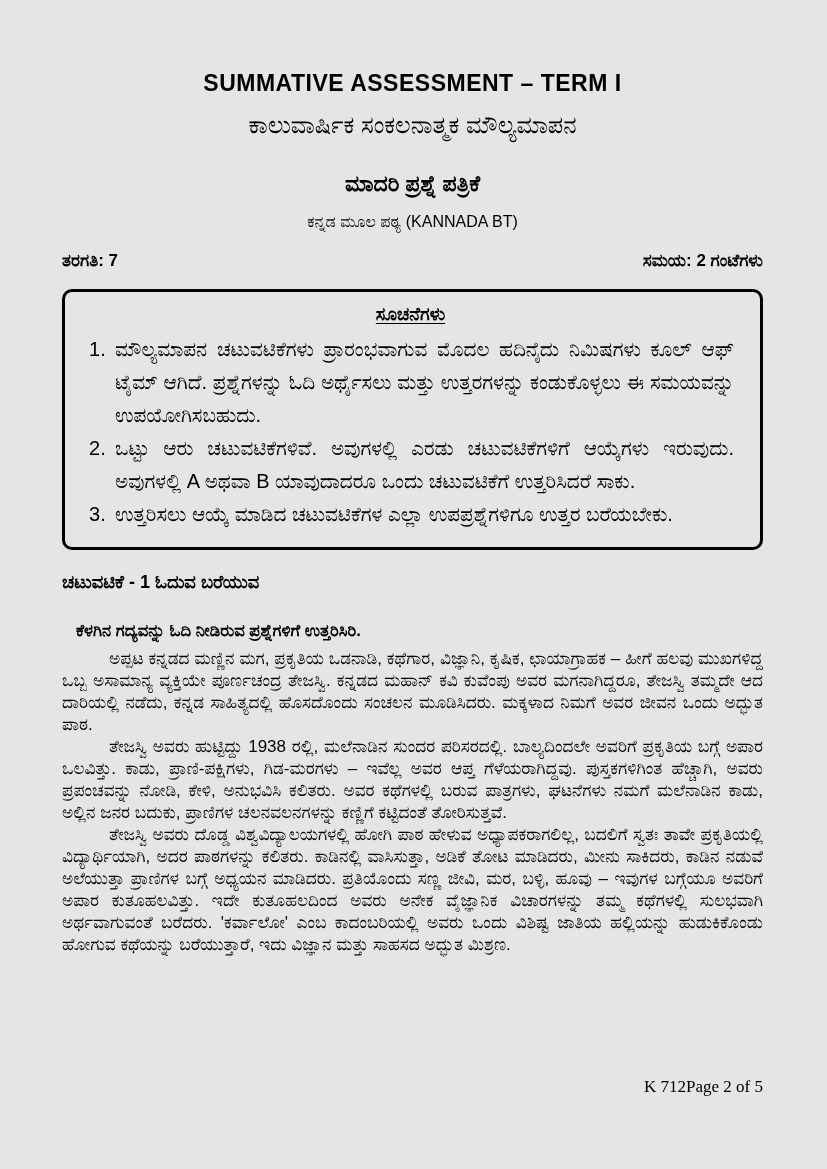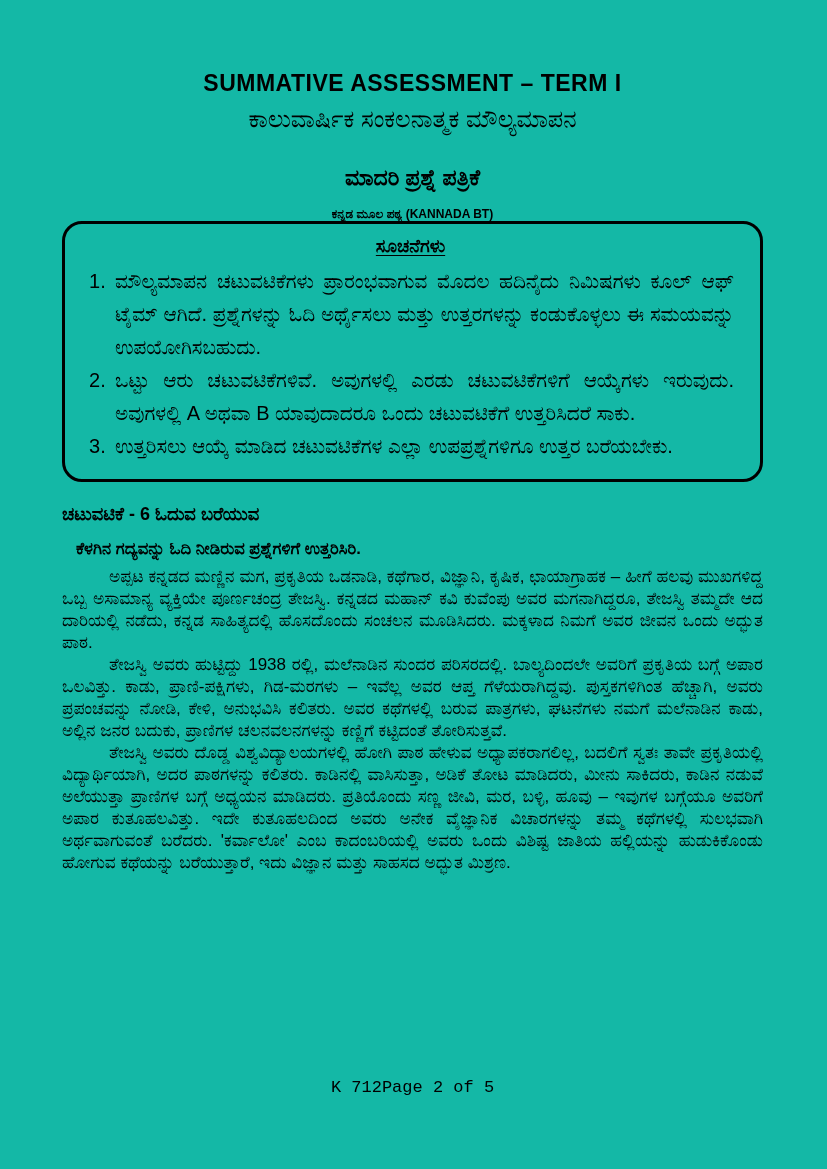--- a/index.html
+++ b/index.html
@@ -7,48 +7,49 @@
   body {
     width: 827px; height: 1169px;
     font-family: "Liberation Sans", sans-serif;
     color: #000;
     position: relative;
     overflow: hidden;
   }
   .page {
     position: absolute; inset: 0;
     padding: 64px 64px 0 62px;
-    background: #14b8a6;
+    background: #e5e5e5;
   }
 
   
   .header { text-align: center; }
   .title-en {
     font-size: 23px; font-weight: bold; letter-spacing: 0.5px;
     margin-top: 6px;
   }
   .title-kn {
-    font-size: 24px; font-weight: normal; margin-top: 8px;
+    font-size: 24px; font-weight: normal; margin-top: 14px;
   }
   .paper-type {
     font-size: 22px; font-weight: bold; margin-top: 32px;
   }
   .subject {
-    font-size: 12px; font-weight: bold; margin-top: 16px;
+    font-size: 16px; font-weight: normal; margin-top: 16px;
   }
   .meta-row {
     display: flex; justify-content: space-between;
     font-size: 17px; font-weight: bold;
     margin-top: 20px;
   }
 
   
   .instructions-box {
+    margin-top: 18px;
     border: 3px solid #000;
-    border-radius: 20px;
+    border-radius: 10px;
     padding: 12px 26px 16px 22px;
     min-height: 200px;
   }
   .instructions-heading {
     text-align: center;
     font-size: 18px; font-weight: bold;
     text-decoration: underline;
     text-underline-offset: 3px;
     margin-bottom: 8px;
   }
@@ -66,21 +67,21 @@
     position: absolute; left: 2px; top: 0;
   }
 
   
   .activity-heading {
     font-size: 18px; font-weight: bold;
     margin-top: 22px;
   }
   .activity-instruction {
     font-size: 16.5px; font-weight: bold;
-    margin-top: 14px;
+    margin-top: 28px;
     padding-left: 14px;
   }
   .passage-title {
     text-align: center;
     font-size: 17px; font-weight: bold;
     margin-top: 16px;
   }
   .passage p {
     font-size: 17px;
     line-height: 22px;
@@ -88,49 +89,53 @@
     text-indent: 47px;
     margin-top: 0;
   }
   .passage { margin-top: 8px; }
 
   
   .footer {
     position: absolute;
     left: 62px; right: 64px;
     bottom: 72px;
-    display: flex; justify-content: center;
-    font-family: Liberation Mono, monospace;
+    display: flex; justify-content: flex-end;
+    font-family: Liberation Serif, serif;
     font-size: 17px;
   }
 </style>
 </head>
 <body>
 
 <div class="page">
 
   <header class="header">
     <div class="title-en">SUMMATIVE ASSESSMENT – TERM I</div>
     <div class="title-kn">ಕಾಲುವಾರ್ಷಿಕ ಸಂಕಲನಾತ್ಮಕ ಮೌಲ್ಯಮಾಪನ</div>
     <div class="paper-type">ಮಾದರಿ ಪ್ರಶ್ನೆ ಪತ್ರಿಕೆ</div>
     <div class="subject">ಕನ್ನಡ ಮೂಲ ಪಠ್ಯ (KANNADA BT)</div>
   </header>
 
+  <div class="meta-row">
+    <span>ತರಗತಿ: 7</span>
+    <span>ಸಮಯ: 2 ಗಂಟೆಗಳು</span>
+  </div>
 
   <section class="instructions-box">
     <div class="instructions-heading">ಸೂಚನೆಗಳು</div>
     <ol class="instructions-list">
       <li>ಮೌಲ್ಯಮಾಪನ ಚಟುವಟಿಕೆಗಳು ಪ್ರಾರಂಭವಾಗುವ ಮೊದಲ ಹದಿನೈದು ನಿಮಿಷಗಳು ಕೂಲ್ ಆಫ್ ಟೈಮ್ ಆಗಿದೆ. ಪ್ರಶ್ನೆಗಳನ್ನು ಓದಿ ಅರ್ಥೈಸಲು ಮತ್ತು ಉತ್ತರಗಳನ್ನು ಕಂಡುಕೊಳ್ಳಲು ಈ ಸಮಯವನ್ನು ಉಪಯೋಗಿಸಬಹುದು.</li>
       <li>ಒಟ್ಟು ಆರು ಚಟುವಟಿಕೆಗಳಿವೆ. ಅವುಗಳಲ್ಲಿ ಎರಡು ಚಟುವಟಿಕೆಗಳಿಗೆ ಆಯ್ಕೆಗಳು ಇರುವುದು. ಅವುಗಳಲ್ಲಿ A ಅಥವಾ B ಯಾವುದಾದರೂ ಒಂದು ಚಟುವಟಿಕೆಗೆ ಉತ್ತರಿಸಿದರೆ ಸಾಕು.</li>
       <li>ಉತ್ತರಿಸಲು ಆಯ್ಕೆ ಮಾಡಿದ ಚಟುವಟಿಕೆಗಳ ಎಲ್ಲಾ ಉಪಪ್ರಶ್ನೆಗಳಿಗೂ ಉತ್ತರ ಬರೆಯಬೇಕು.</li>
     </ol>
   </section>
 
   <section>
-    <div class="activity-heading">ಚಟುವಟಿಕೆ - 6 ಓದುವ ಬರೆಯುವ</div>
+    <div class="activity-heading">ಚಟುವಟಿಕೆ - 1 ಓದುವ ಬರೆಯುವ</div>
     <div class="activity-instruction">ಕೆಳಗಿನ ಗದ್ಯವನ್ನು ಓದಿ ನೀಡಿರುವ ಪ್ರಶ್ನೆಗಳಿಗೆ ಉತ್ತರಿಸಿರಿ.</div>
     <div class="passage">
       <p>ಅಪ್ಪಟ ಕನ್ನಡದ ಮಣ್ಣಿನ ಮಗ, ಪ್ರಕೃತಿಯ ಒಡನಾಡಿ, ಕಥೆಗಾರ, ವಿಜ್ಞಾನಿ, ಕೃಷಿಕ, ಛಾಯಾಗ್ರಾಹಕ – ಹೀಗೆ ಹಲವು ಮುಖಗಳಿದ್ದ ಒಬ್ಬ ಅಸಾಮಾನ್ಯ ವ್ಯಕ್ತಿಯೇ ಪೂರ್ಣಚಂದ್ರ ತೇಜಸ್ವಿ. ಕನ್ನಡದ ಮಹಾನ್ ಕವಿ ಕುವೆಂಪು ಅವರ ಮಗನಾಗಿದ್ದರೂ, ತೇಜಸ್ವಿ ತಮ್ಮದೇ ಆದ ದಾರಿಯಲ್ಲಿ ನಡೆದು, ಕನ್ನಡ ಸಾಹಿತ್ಯದಲ್ಲಿ ಹೊಸದೊಂದು ಸಂಚಲನ ಮೂಡಿಸಿದರು. ಮಕ್ಕಳಾದ ನಿಮಗೆ ಅವರ ಜೀವನ ಒಂದು ಅದ್ಭುತ ಪಾಠ.</p>
       <p>ತೇಜಸ್ವಿ ಅವರು ಹುಟ್ಟಿದ್ದು 1938 ರಲ್ಲಿ, ಮಲೆನಾಡಿನ ಸುಂದರ ಪರಿಸರದಲ್ಲಿ. ಬಾಲ್ಯದಿಂದಲೇ ಅವರಿಗೆ ಪ್ರಕೃತಿಯ ಬಗ್ಗೆ ಅಪಾರ ಒಲವಿತ್ತು. ಕಾಡು, ಪ್ರಾಣಿ-ಪಕ್ಷಿಗಳು, ಗಿಡ-ಮರಗಳು – ಇವೆಲ್ಲ ಅವರ ಆಪ್ತ ಗೆಳೆಯರಾಗಿದ್ದವು. ಪುಸ್ತಕಗಳಿಗಿಂತ ಹೆಚ್ಚಾಗಿ, ಅವರು ಪ್ರಪಂಚವನ್ನು ನೋಡಿ, ಕೇಳಿ, ಅನುಭವಿಸಿ ಕಲಿತರು. ಅವರ ಕಥೆಗಳಲ್ಲಿ ಬರುವ ಪಾತ್ರಗಳು, ಘಟನೆಗಳು ನಮಗೆ ಮಲೆನಾಡಿನ ಕಾಡು, ಅಲ್ಲಿನ ಜನರ ಬದುಕು, ಪ್ರಾಣಿಗಳ ಚಲನವಲನಗಳನ್ನು ಕಣ್ಣಿಗೆ ಕಟ್ಟಿದಂತೆ ತೋರಿಸುತ್ತವೆ.</p>
       <p>ತೇಜಸ್ವಿ ಅವರು ದೊಡ್ಡ ವಿಶ್ವವಿದ್ಯಾಲಯಗಳಲ್ಲಿ ಹೋಗಿ ಪಾಠ ಹೇಳುವ ಅಧ್ಯಾಪಕರಾಗಲಿಲ್ಲ, ಬದಲಿಗೆ ಸ್ವತಃ ತಾವೇ ಪ್ರಕೃತಿಯಲ್ಲಿ ವಿದ್ಯಾರ್ಥಿಯಾಗಿ, ಅದರ ಪಾಠಗಳನ್ನು ಕಲಿತರು. ಕಾಡಿನಲ್ಲಿ ವಾಸಿಸುತ್ತಾ, ಅಡಿಕೆ ತೋಟ ಮಾಡಿದರು, ಮೀನು ಸಾಕಿದರು, ಕಾಡಿನ ನಡುವೆ ಅಲೆಯುತ್ತಾ ಪ್ರಾಣಿಗಳ ಬಗ್ಗೆ ಅಧ್ಯಯನ ಮಾಡಿದರು. ಪ್ರತಿಯೊಂದು ಸಣ್ಣ ಜೀವಿ, ಮರ, ಬಳ್ಳಿ, ಹೂವು – ಇವುಗಳ ಬಗ್ಗೆಯೂ ಅವರಿಗೆ ಅಪಾರ ಕುತೂಹಲವಿತ್ತು. ಇದೇ ಕುತೂಹಲದಿಂದ ಅವರು ಅನೇಕ ವೈಜ್ಞಾನಿಕ ವಿಚಾರಗಳನ್ನು ತಮ್ಮ ಕಥೆಗಳಲ್ಲಿ ಸುಲಭವಾಗಿ ಅರ್ಥವಾಗುವಂತೆ ಬರೆದರು. 'ಕರ್ವಾಲೋ' ಎಂಬ ಕಾದಂಬರಿಯಲ್ಲಿ ಅವರು ಒಂದು ವಿಶಿಷ್ಟ ಜಾತಿಯ ಹಲ್ಲಿಯನ್ನು ಹುಡುಕಿಕೊಂಡು ಹೋಗುವ ಕಥೆಯನ್ನು ಬರೆಯುತ್ತಾರೆ, ಇದು ವಿಜ್ಞಾನ ಮತ್ತು ಸಾಹಸದ ಅದ್ಭುತ ಮಿಶ್ರಣ.</p>
     </div>
   </section>
 
   <footer class="footer">
     <span>K 712</span>

